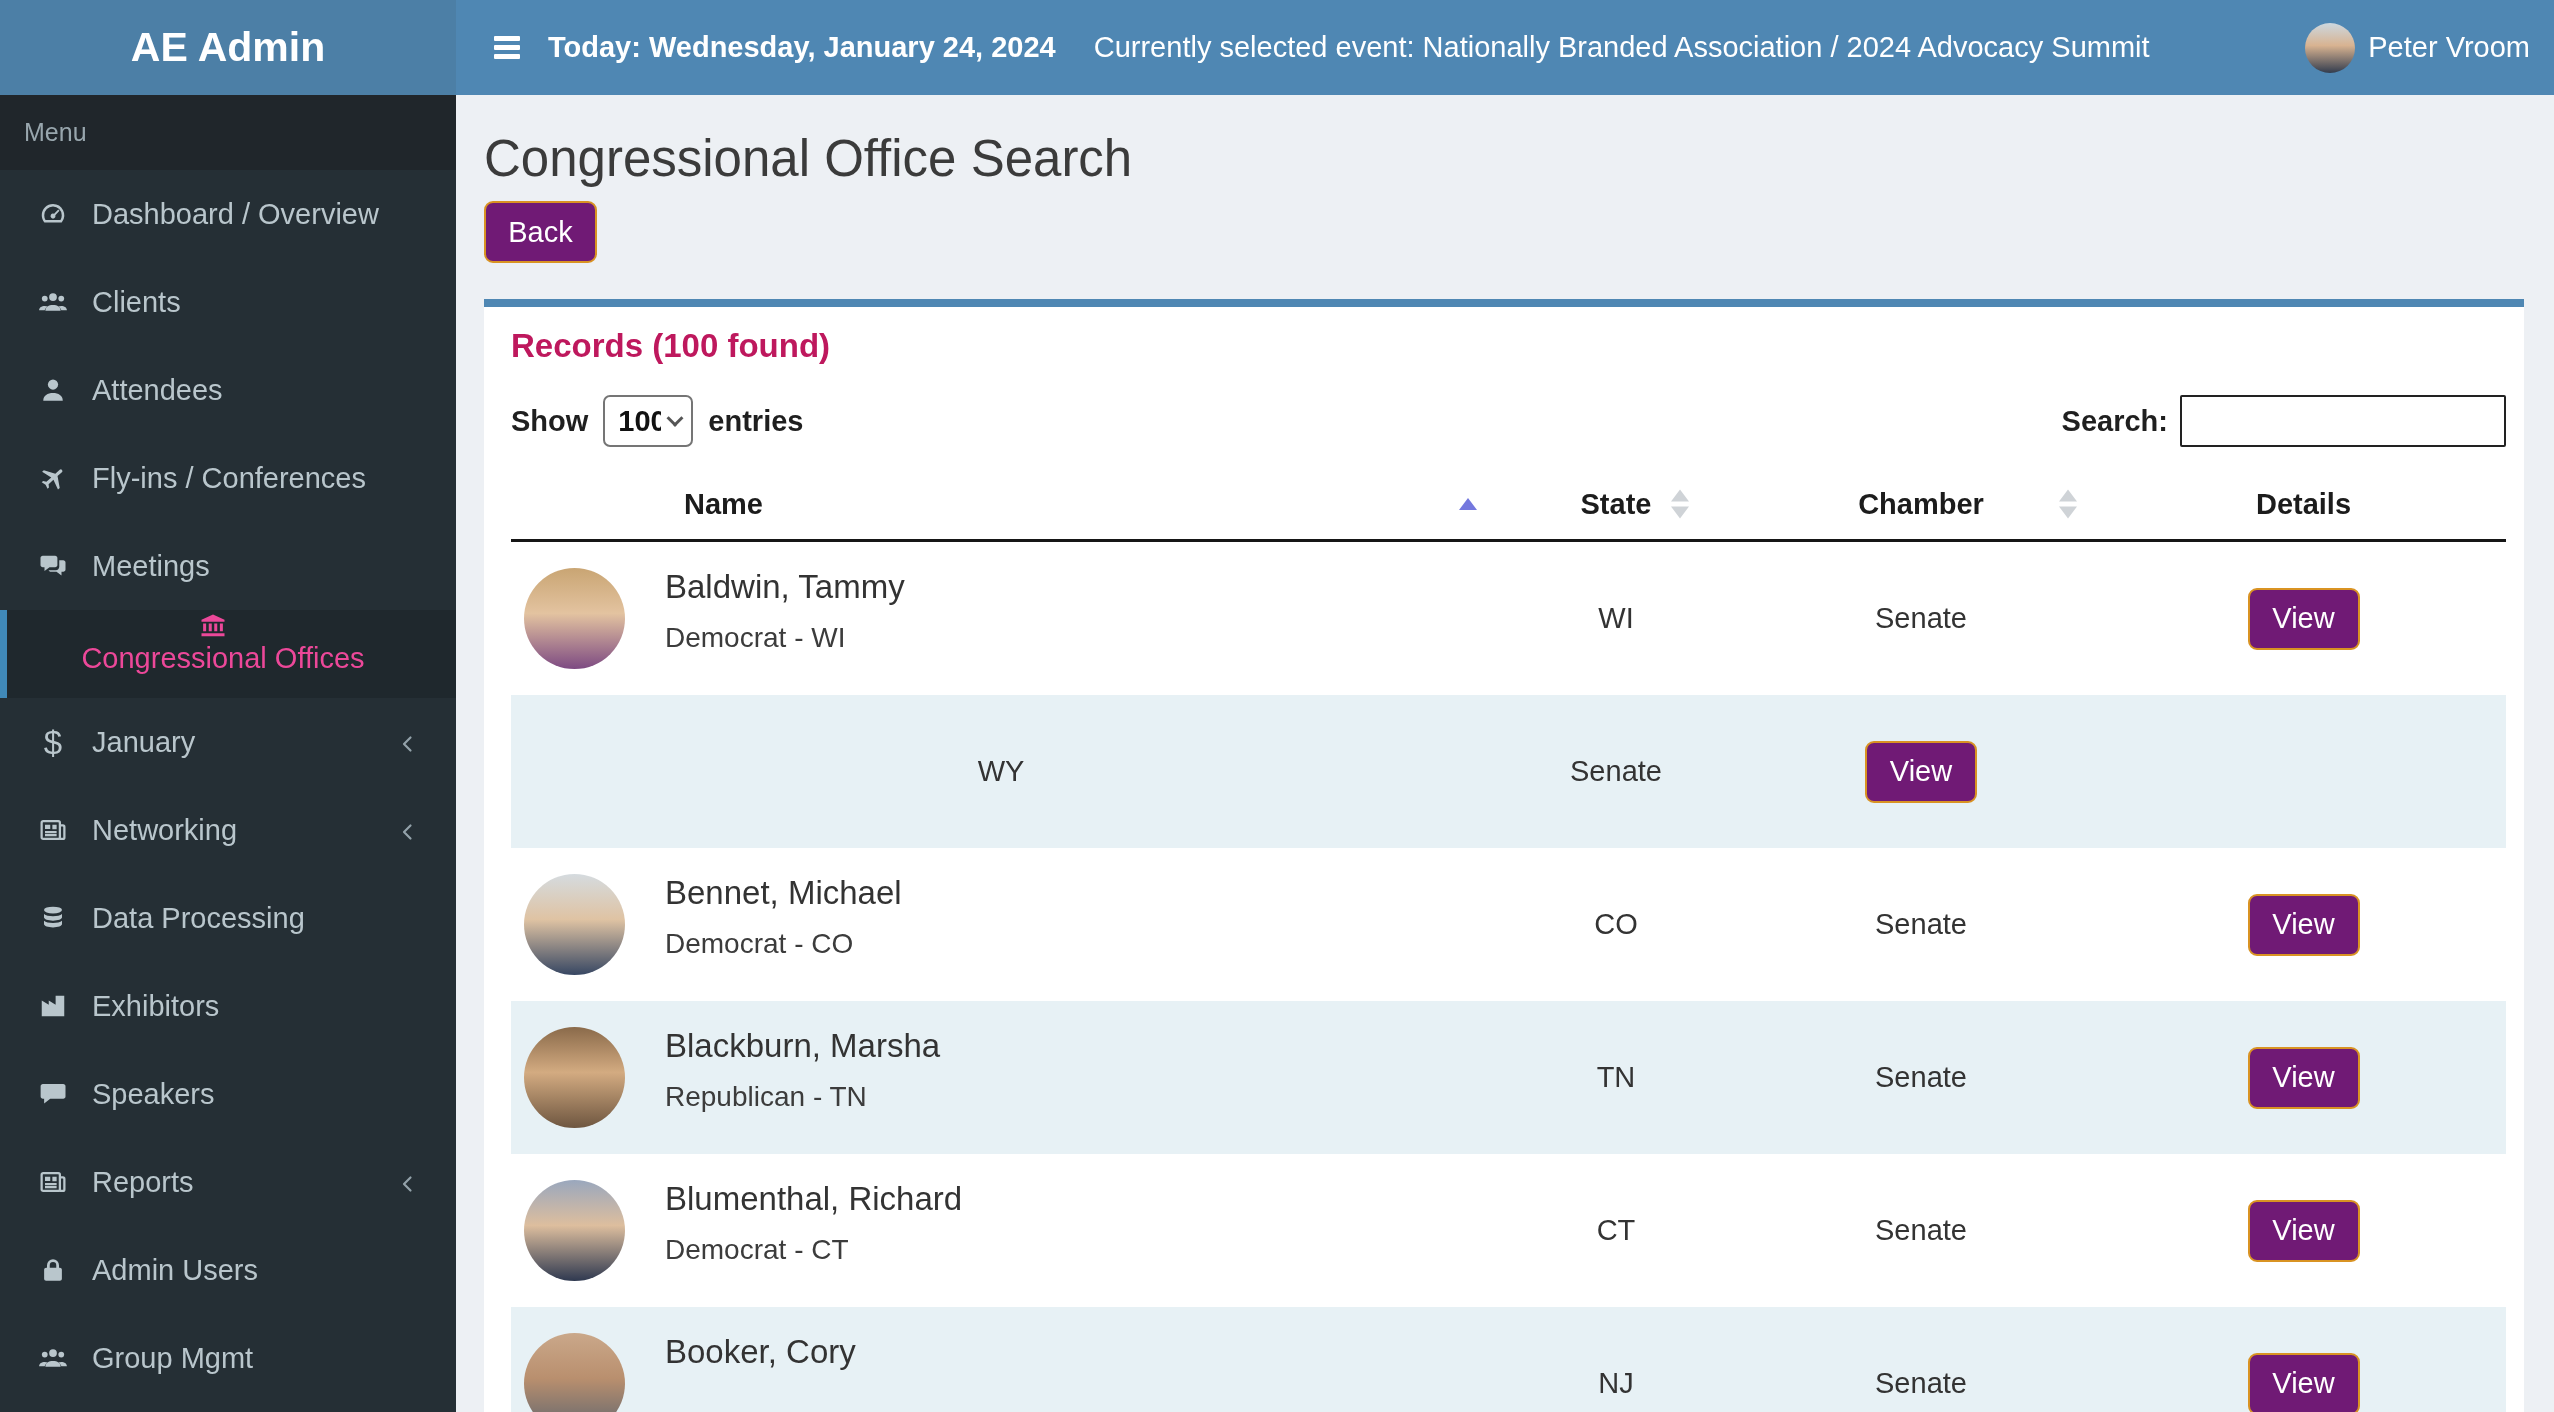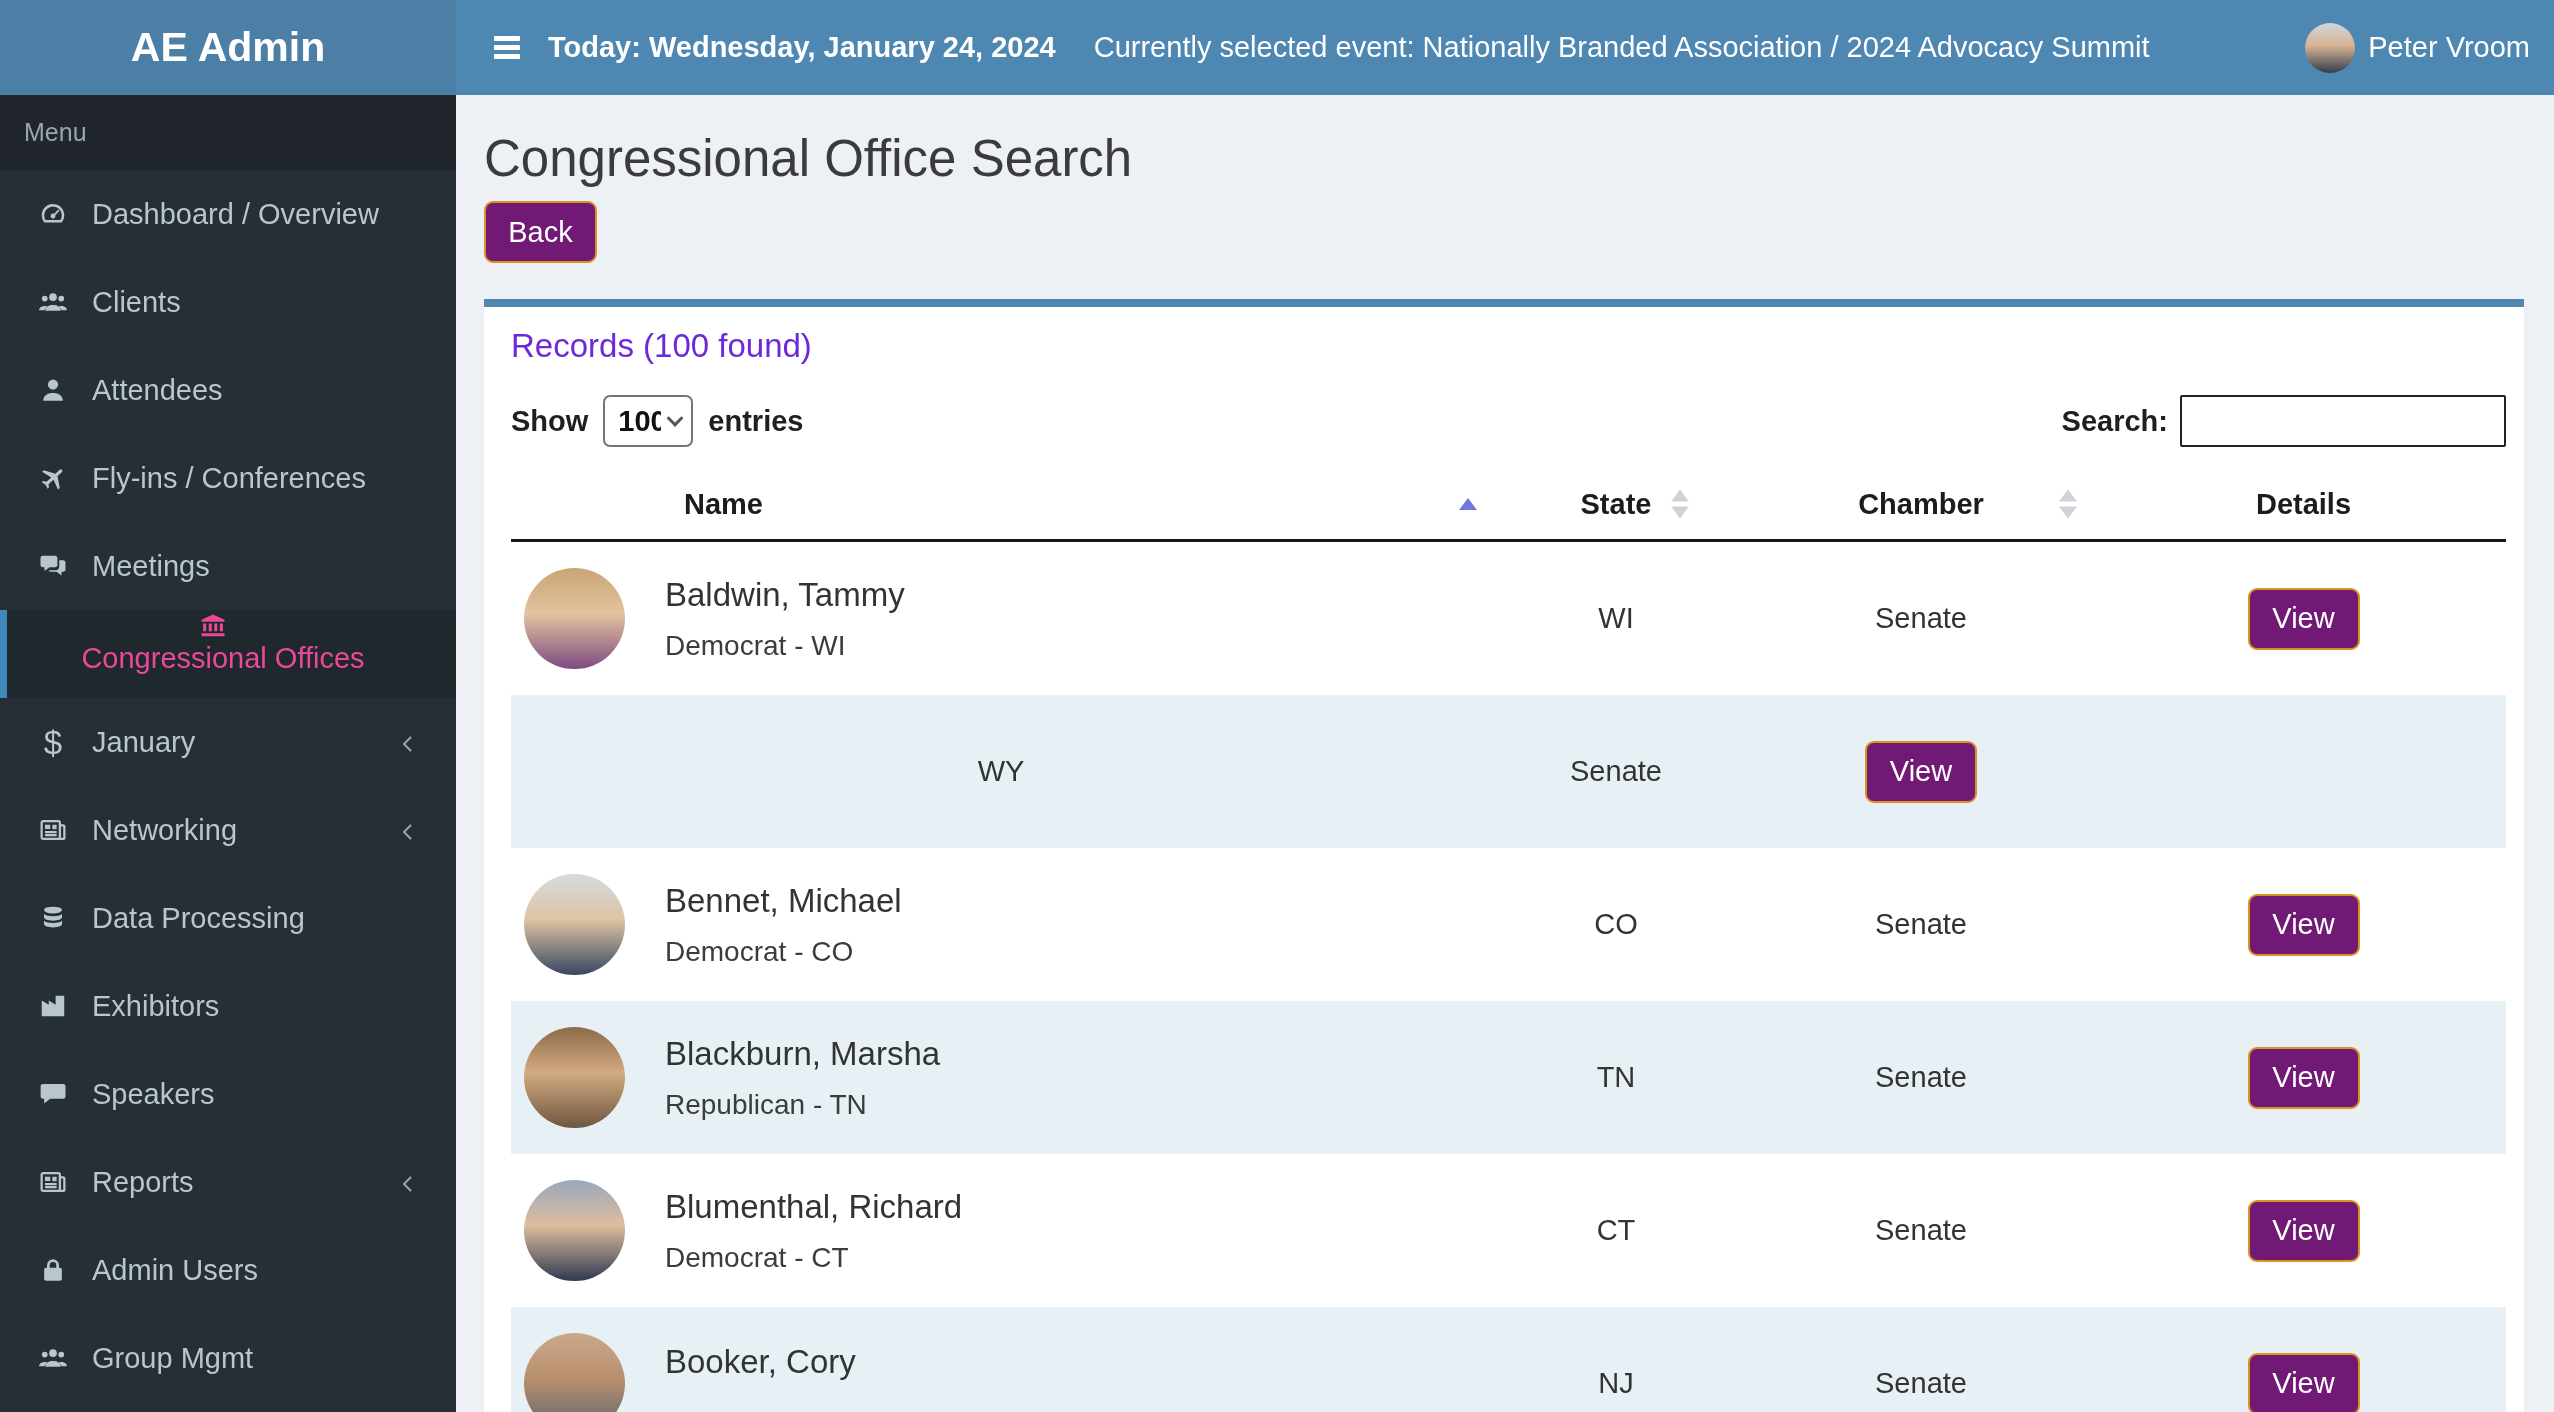--- a/index.html
+++ b/index.html
@@ -32,21 +32,21 @@
   .avatar { width:50px; height:50px; border-radius:50%; flex:none; }
   .uname { font-size:29px; font-weight:400; white-space:nowrap; }
 
   
   .content { position:absolute; left:456px; top:95px; right:0; bottom:0; background:#edf0f4; padding:0 30px 0 28px; overflow:hidden; }
   h1.page-title { margin-top:38px; font-size:51px; font-weight:400; color:#3b3b3b; line-height:1; }
   .btn { font-family:inherit; color:#fff; background:#701a75; border:2px solid #d99323; border-radius:9px; font-size:29px; cursor:pointer; }
   .btn-back { display:block; margin-top:17px; width:113px; height:62px; }
 
   .panel { margin-top:36px; background:#fff; border-top:8px solid #4f87b3; padding:20px 18px 0 27px; height:1200px; }
-  h2.records { font-size:33px; font-weight:400; color:#6d28d9; line-height:38px; }
+  h2.records { font-size:33px; font-weight:700; color:#be185d; line-height:38px; }
 
   .controls { margin-top:30px; display:flex; justify-content:space-between; align-items:center; height:52px; }
   .length { display:flex; align-items:center; gap:15px; font-size:29px; font-weight:bold; color:#1f1f1f; }
   .selwrap { position:relative; display:inline-block; }
   .selwrap select { appearance:none; -webkit-appearance:none; -moz-appearance:none; width:90px; height:52px;
     border:2px solid #757575; border-radius:7px; background:#fff; color:#111; font-family:inherit;
     font-size:29px; font-weight:bold; padding:0 30px 0 13px; cursor:pointer; }
   .selwrap .chev { position:absolute; right:12px; top:50%; width:12px; height:12px; border-right:3px solid #555;
     border-bottom:3px solid #555; transform:translateY(-72%) rotate(45deg); pointer-events:none; }
   .searchbox { display:flex; align-items:center; gap:12px; font-size:29px; font-weight:bold; color:#1f1f1f; }
@@ -62,21 +62,21 @@
   .sortwrap { position:absolute; top:50%; transform:translateY(-50%); display:flex; flex-direction:column; gap:5px; }
   .thead .th:nth-child(1) .sortwrap { right:14px; }
   .thead .th:nth-child(2) .sortwrap { right:52px; }
   .thead .th:nth-child(3) .sortwrap { right:24px; }
   .tri-up    { width:0; height:0; border-left:9px solid transparent; border-right:9px solid transparent; border-bottom:12px solid #cfd3d7; }
   .tri-down  { width:0; height:0; border-left:9px solid transparent; border-right:9px solid transparent; border-top:12px solid #cfd3d7; }
   .tri-up.on { border-bottom-color:#7478de; }
 
   .row { height:153px; align-items:center; }
   .row:nth-child(even) { background:#e7f1f5; }
-  .namecell { display:flex; align-items:center; padding-left:13px; gap:40px; }
+  .namecell { display:flex; align-items:flex-start; padding-left:13px; gap:40px; }
   .photo { width:101px; height:101px; border-radius:50%; flex:none; }
   .ninfo .nm  { font-size:33px; color:#333; }
   .ninfo .sub { font-size:28px; color:#3c3c3c; margin-top:16px; min-height:28px; }
   .ccell { text-align:center; font-size:29px; color:#333; }
   .dcell { text-align:center; }
   .view-btn { width:112px; height:62px; }
 </style>
 </head>
 <body>
 

